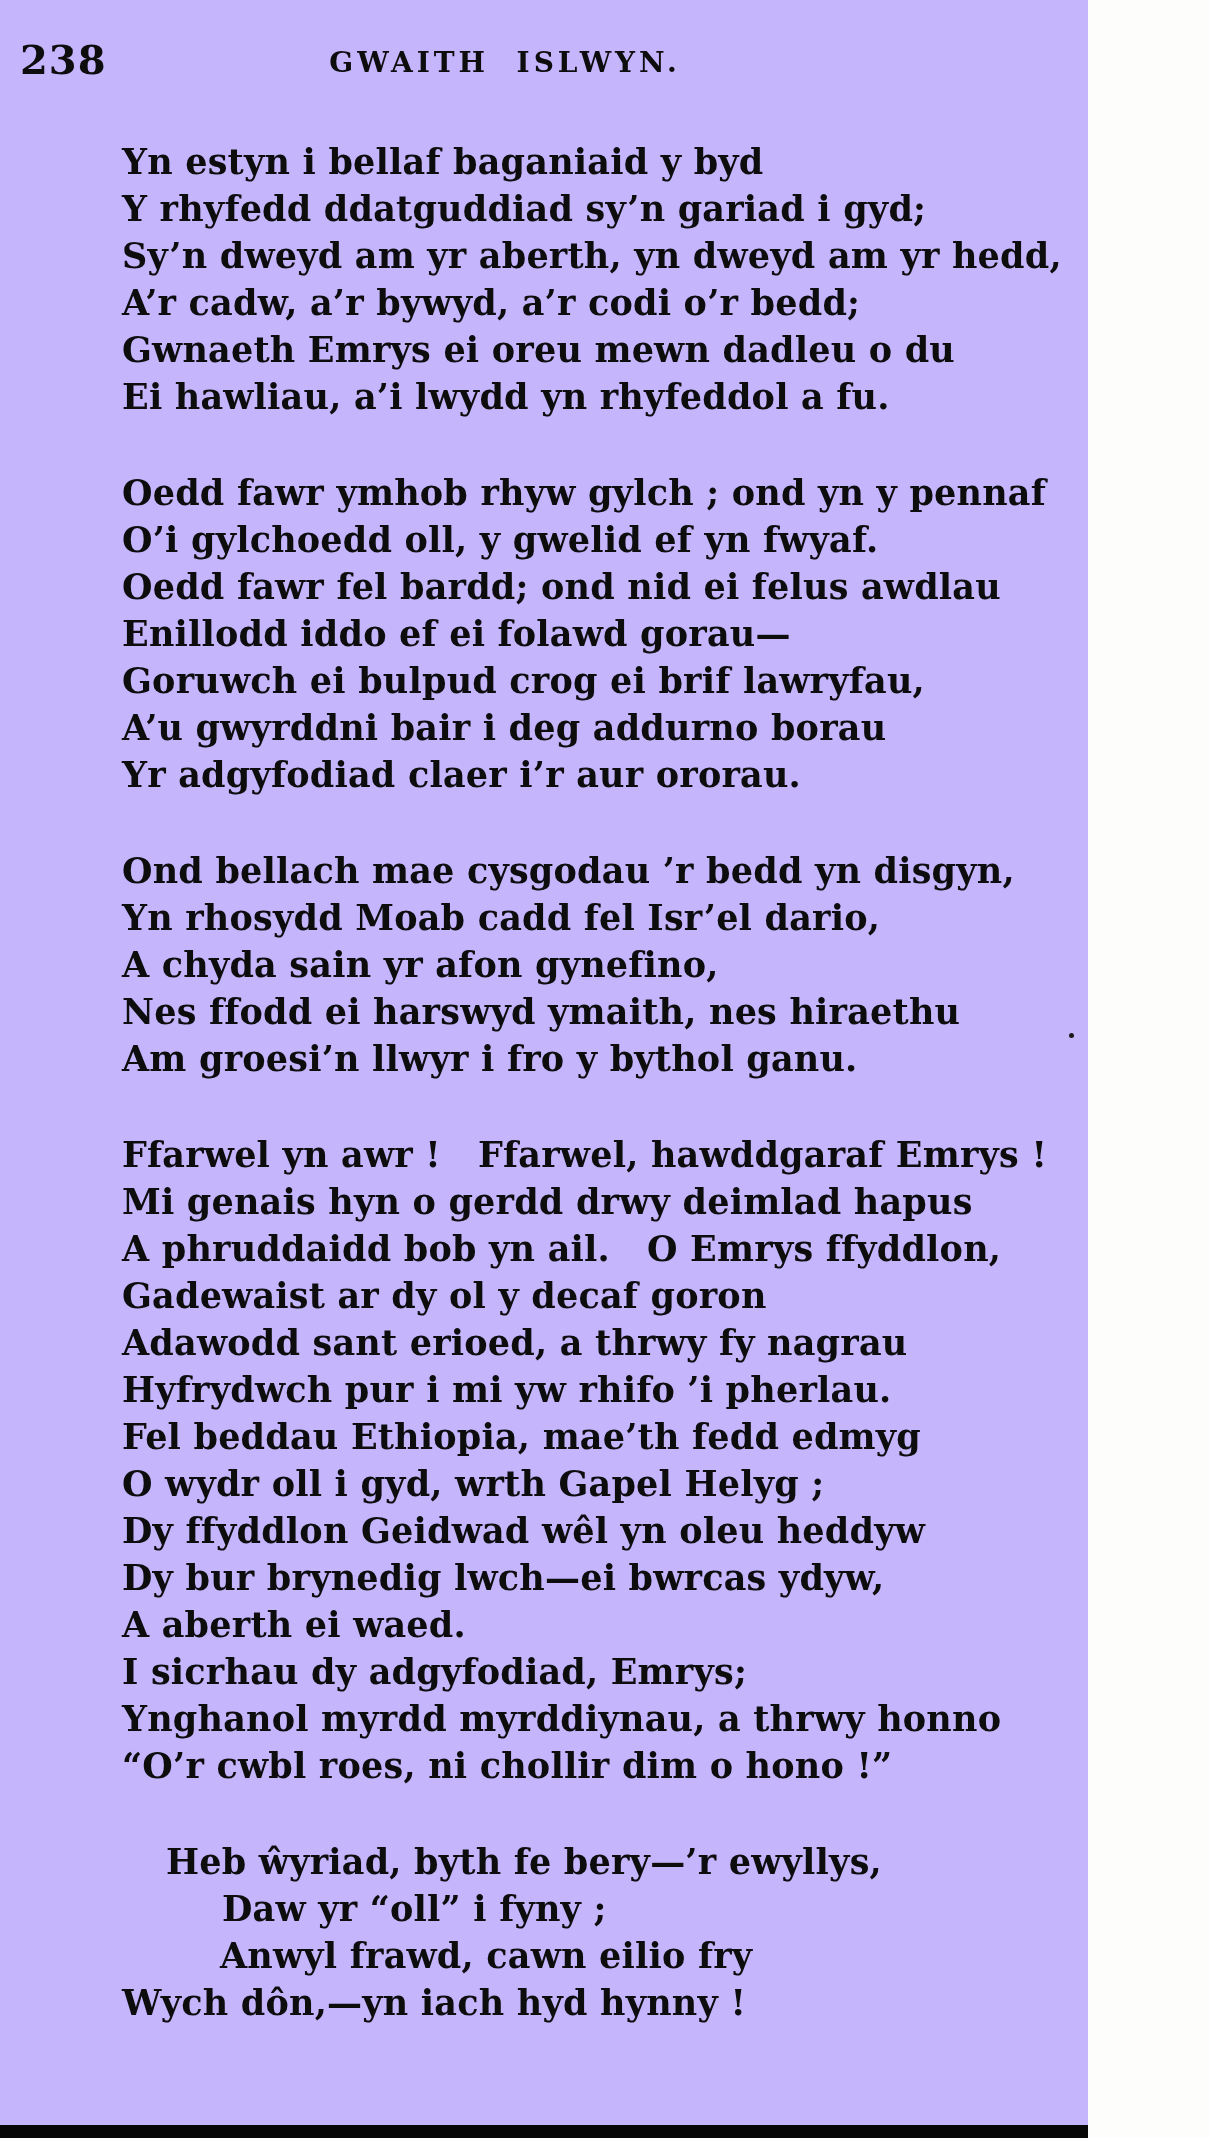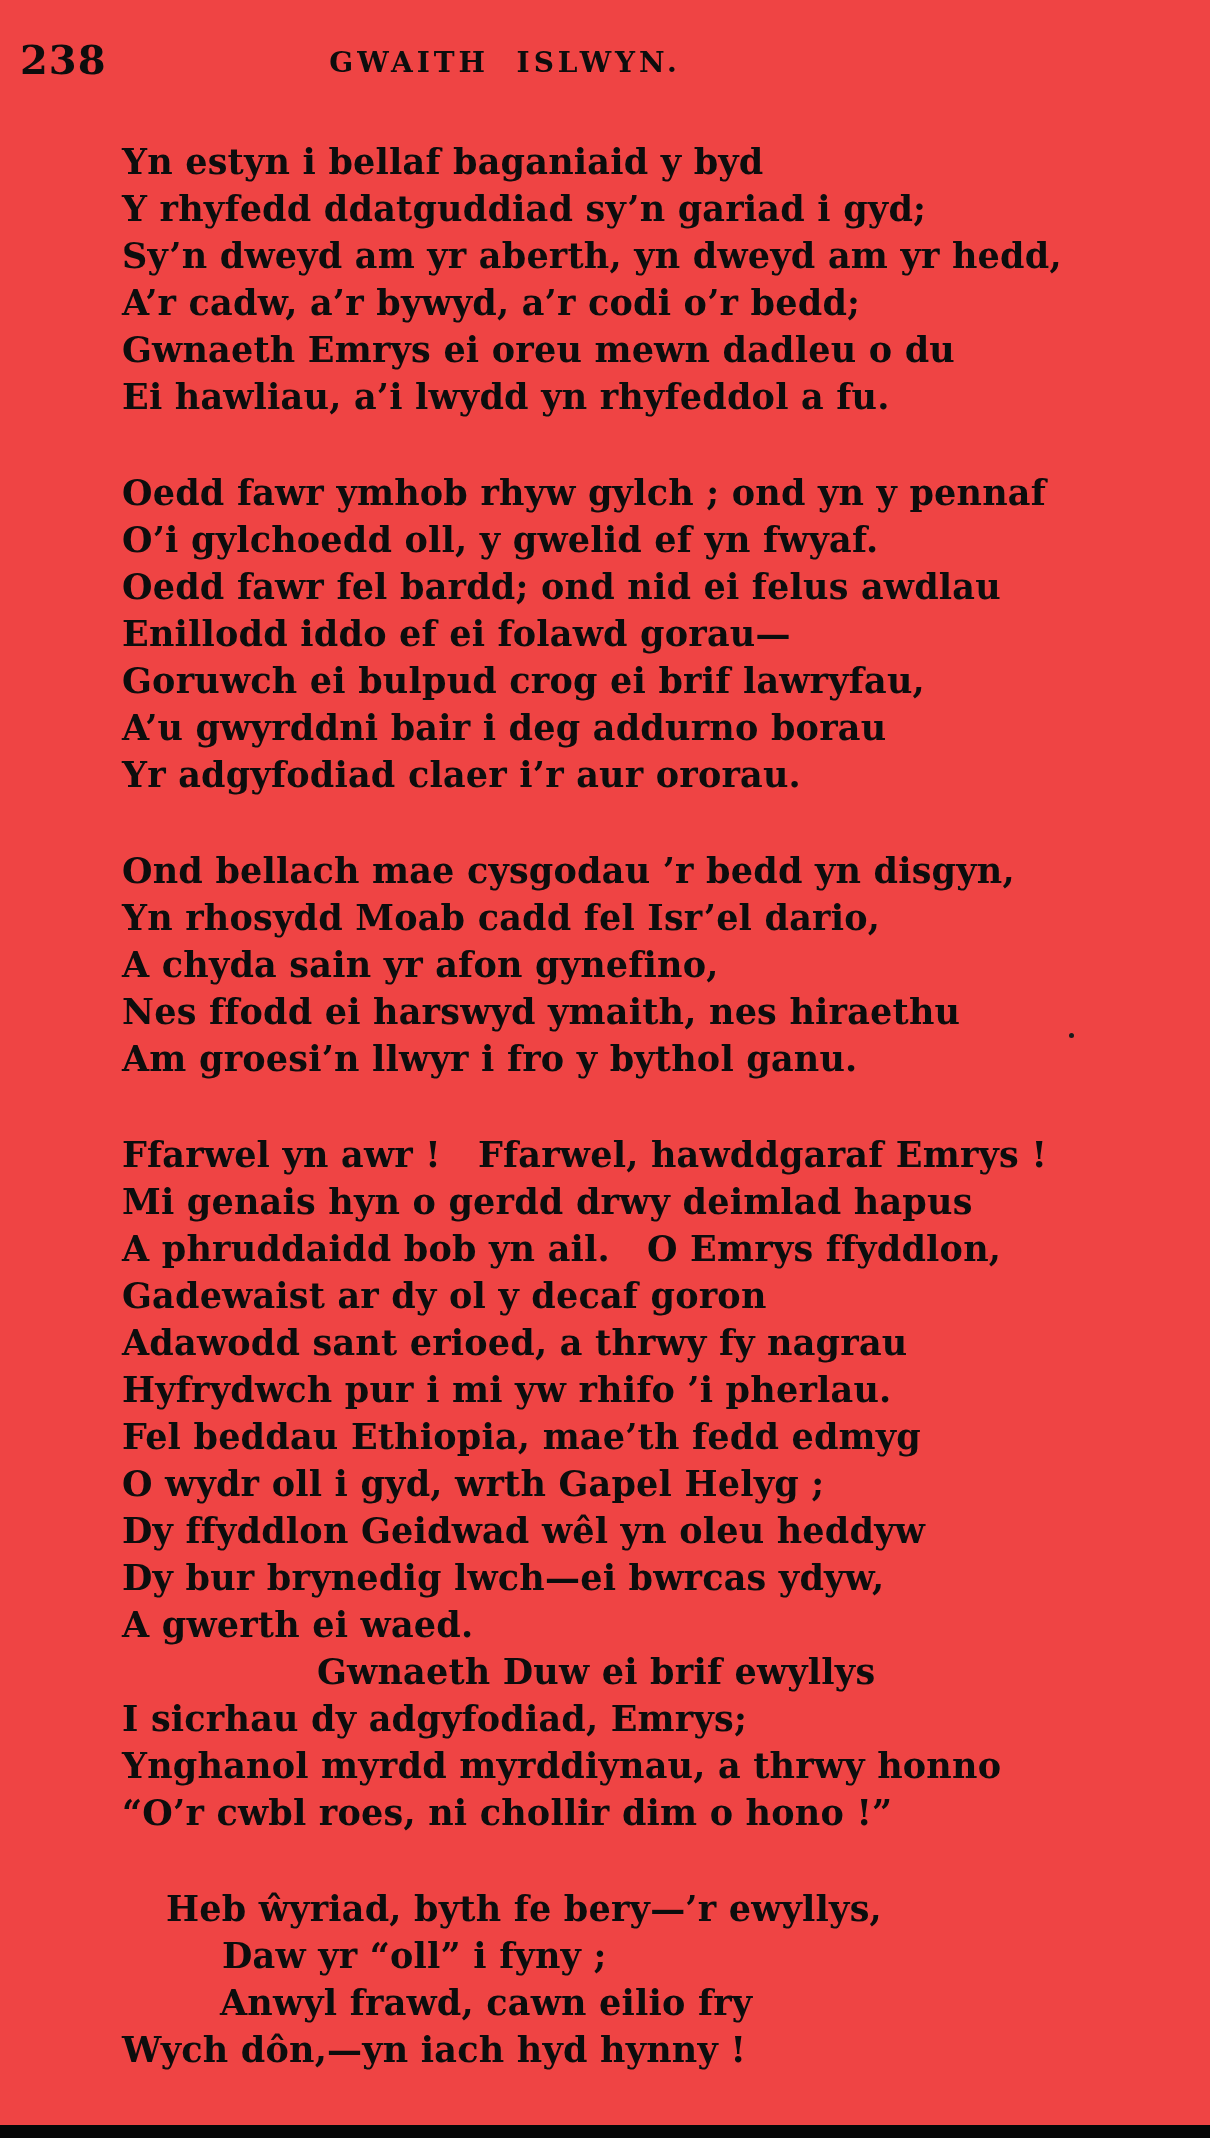--- a/index.html
+++ b/index.html
@@ -3,22 +3,22 @@
 <meta charset="utf-8">
 <style>
   html, body { margin: 0; padding: 0; }
   body {
     width: 1210px; height: 2138px;
     background: #fdfdfc;
     overflow: hidden;
   }
   .page {
     position: relative;
-    width: 1210px; height: 2138px;
-    background: #ef4444;
+    width: 1088px; height: 2138px;
+    background: #c4b5fd;
     color: #0d0d0d;
     font-family: "DejaVu Serif", "Liberation Serif", serif;
     font-weight: 700;
   }
   .page-number {
     position: absolute;
     left: 20px; top: 36px;
     font-size: 40px;
     letter-spacing: 1px;
   }
@@ -103,22 +103,21 @@
       <div class="line">Ffarwel yn awr !   Ffarwel, hawddgaraf Emrys !</div>
       <div class="line">Mi genais hyn o gerdd drwy deimlad hapus</div>
       <div class="line">A phruddaidd bob yn ail.   O Emrys ffyddlon,</div>
       <div class="line">Gadewaist ar dy ol y decaf goron</div>
       <div class="line">Adawodd sant erioed, a thrwy fy nagrau</div>
       <div class="line">Hyfrydwch pur i mi yw rhifo ’i pherlau.</div>
       <div class="line">Fel beddau Ethiopia, mae’th fedd edmyg</div>
       <div class="line">O wydr oll i gyd, wrth Gapel Helyg ;</div>
       <div class="line">Dy ffyddlon Geidwad wêl yn oleu heddyw</div>
       <div class="line">Dy bur brynedig lwch—ei bwrcas ydyw,</div>
-      <div class="line">A gwerth ei waed.</div>
-      <div class="line ind-195">Gwnaeth Duw ei brif ewyllys</div>
+      <div class="line">A aberth ei waed.</div>
       <div class="line">I sicrhau dy adgyfodiad, Emrys;</div>
       <div class="line">Ynghanol myrdd myrddiynau, a thrwy honno</div>
       <div class="line">“O’r cwbl roes, ni chollir dim o hono !”</div>
     </section>
 
     <section class="stanza">
       <div class="line ind-30">Heb ŵyriad, byth fe bery—’r ewyllys,</div>
       <div class="line ind-100">Daw yr “oll” i fyny ;</div>
       <div class="line ind-67">Anwyl frawd, cawn eilio fry</div>
       <div class="line ind-62">Wych dôn,—yn iach hyd hynny !</div>

